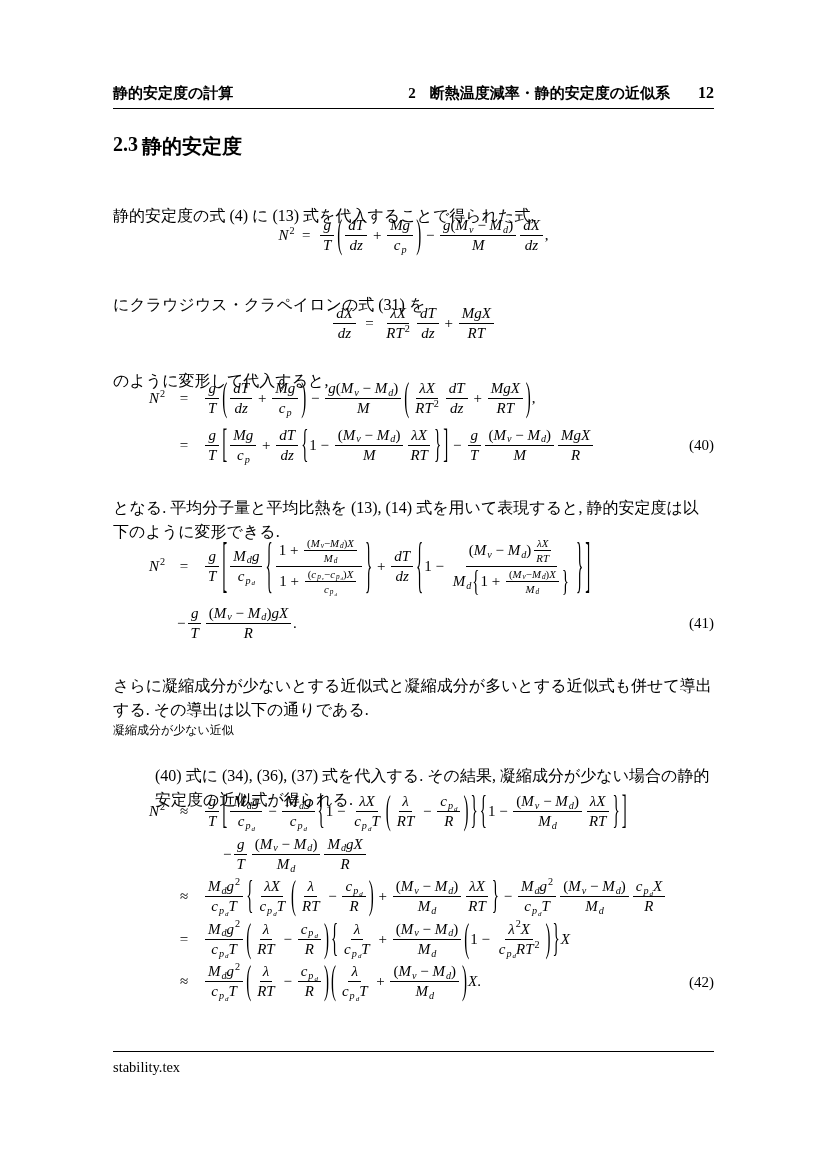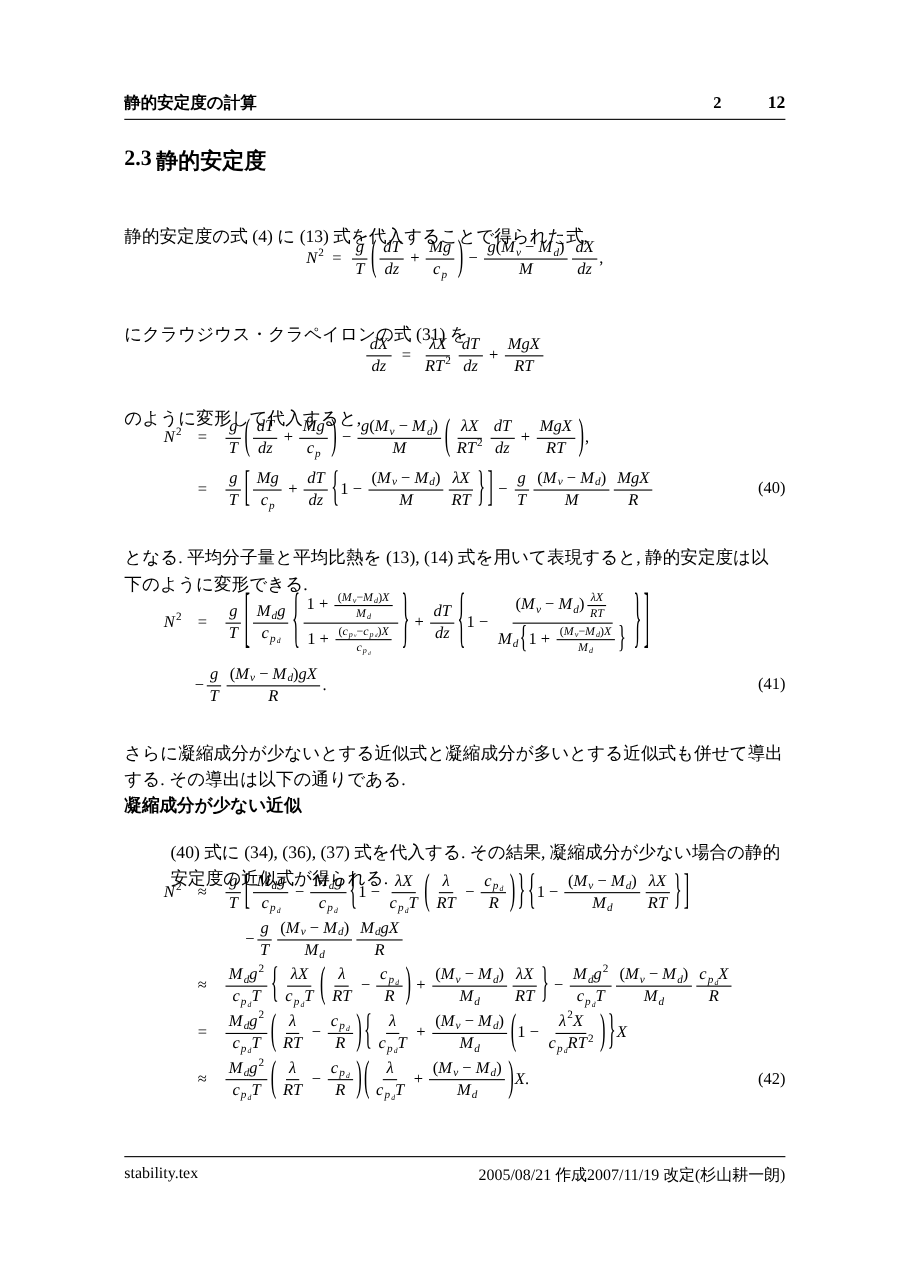--- a/index.html
+++ b/index.html
@@ -17,21 +17,21 @@
   .ph-sec-num { margin-right:14px; font-family:"Liberation Serif","DejaVu Serif",serif; font-weight:700; }
   .ph-page-num { margin-left:28px; font-family:Liberation Serif, serif; font-weight:700; font-size:16px;text-align:center; }
   .rule { border-top:1.4px solid #000; height:0; }
   .page-footer { border-top:1.2px solid #000; padding-top:7px; display:flex; justify-content:space-between; font-size:14.5px; }
 
   
   .section-heading { display:flex; font-size:20px; font-weight:700; }
   .sh-num { margin-right:4px; }
   .sh-title { font-family:"Liberation Sans","DejaVu Sans",sans-serif; }
   .para { line-height:24px; }
-  .subheading { font-weight:700; font-size:16px; font-family:"Liberation Sans","DejaVu Sans",sans-serif; }
+  .subheading { font-weight:400; font-size:12px; font-family:"Liberation Sans","DejaVu Sans",sans-serif; }
   .para.indented { padding-left:42px; width:559px; }
 
   
   .eqblock { }
   .eqrow { display:flex; align-items:center; position:relative; flex-wrap:nowrap; margin:0 0 9px 0; font-size:15px; }
   .eqrow.centered { justify-content:center; }
   .eq42 .eqrow { margin-bottom:5px; }
   .lhs { width:52px; display:inline-flex; justify-content:flex-end; }
   .rel { width:38px; display:inline-flex; justify-content:center; font-style:normal; }
   .rhs { display:inline-flex; align-items:center; }
@@ -52,20 +52,21 @@
   .mdel { display:inline-flex; align-items:center; }
   .mdelim { display:inline-flex; align-items:center; font-style:normal; line-height:1; margin:0 1px; transform-origin:center; }
 </style>
 </head>
 <body>
 
 <div class="block page-header" style="top:84px">
   <span>静的安定度の計算</span>
   <span class="ph-spacer"></span>
   <span class="ph-sec-num">2</span>
+  <span>断熱温度減率・静的安定度の近似系</span>
   <span class="ph-page-num">12</span>
 </div>
 <div class="block rule" style="top:108px"></div>
 
 <div class="block section-heading" style="top:133px">
   <span class="sh-num">2.3</span>
   <span class="sh-title">静的安定度</span>
 </div>
 
 <p class="block para" style="top:188px">静的安定度の式 (4) に (13) 式を代入することで得られた式,</p>
@@ -170,14 +171,13 @@
       <span class="rel">≈</span>
       <span class="rhs">
         <span class="mrow"><span class="mfrac"><span class="num"><span class="mrow"><span class="mrow"><span class="mi">M</span><span class="msub"><span class="mi">d</span></span></span><span class="mrow"><span class="mi">g</span><span class="msup"><span class="mup">2</span></span></span></span></span><span class="den"><span class="mrow"><span class="mrow"><span class="mi">c</span><span class="msub"><span class="mrow"><span class="mi">p</span><span class="msub"><span class="mi">d</span></span></span></span></span><span class="mi">T</span></span></span></span><span class="mdel"><span class="mdelim" style="transform: scaleY(2.6);">(</span><span class="mrow"><span class="mrow"><span class="mfrac"><span class="num"><span class="mi">λ</span></span><span class="den"><span class="mi">RT</span></span></span><span class="mup"> − </span><span class="mfrac"><span class="num"><span class="mrow"><span class="mi">c</span><span class="msub"><span class="mrow"><span class="mi">p</span><span class="msub"><span class="mi">d</span></span></span></span></span></span><span class="den"><span class="mi">R</span></span></span></span></span><span class="mdelim" style="transform: scaleY(2.6);">)</span></span><span class="mdel"><span class="mdelim" style="transform: scaleY(2.6);">(</span><span class="mrow"><span class="mrow"><span class="mfrac"><span class="num"><span class="mi">λ</span></span><span class="den"><span class="mrow"><span class="mrow"><span class="mi">c</span><span class="msub"><span class="mrow"><span class="mi">p</span><span class="msub"><span class="mi">d</span></span></span></span></span><span class="mi">T</span></span></span></span><span class="mup"> + </span><span class="mfrac"><span class="num"><span class="mrow"><span class="mup">(</span><span class="mrow"><span class="mi">M</span><span class="msub"><span class="mi">v</span></span></span><span class="mup"> − </span><span class="mrow"><span class="mi">M</span><span class="msub"><span class="mi">d</span></span></span><span class="mup">)</span></span></span><span class="den"><span class="mrow"><span class="mi">M</span><span class="msub"><span class="mi">d</span></span></span></span></span></span></span><span class="mdelim" style="transform: scaleY(2.6);">)</span></span><span class="mi">X</span><span class="mup">.</span></span>
       </span>
       <span class="eqnum">(42)</span>
     </div>
   </div>
 
 <div class="block page-footer" style="top:1051px">
   <span>stability.tex</span>
-  <span>2005/08/21 作成2007/11/19 改定(杉山耕一朗)</span>
 </div>
 
 </body></html>

